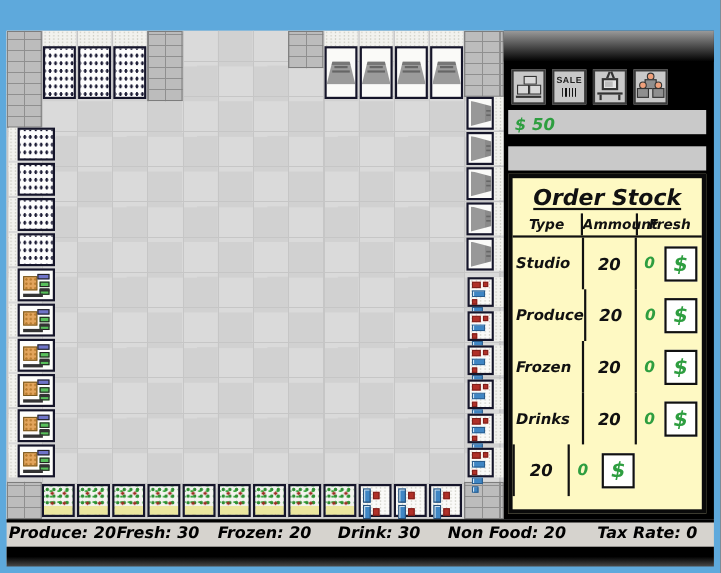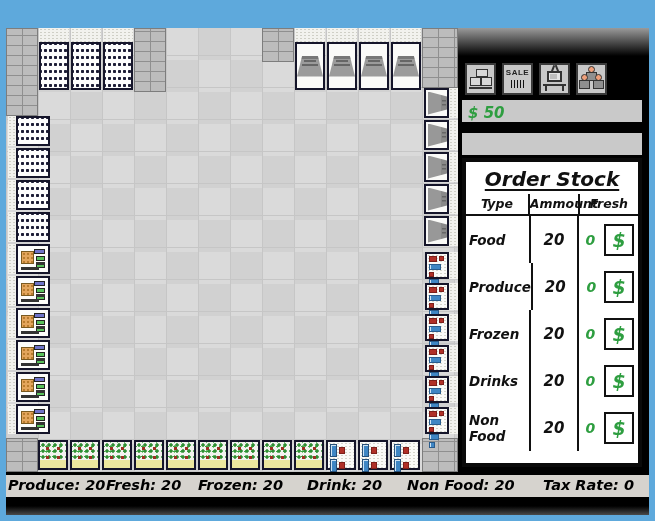--- a/index.html
+++ b/index.html
@@ -115,21 +115,21 @@
   .l1{left:4px}.l2{right:4px}
   .pers{width:11px;height:17px}
   .pers .hd{display:block;width:7px;height:7px;border-radius:50%;background:#efa07b;border:1px solid #333;margin:0 auto}
   .pers .bd{display:block;width:11px;height:9px;background:#8f8f8f;border:1px solid #333;margin-top:-1px}
   .p3{left:8px;top:1px}.p1{left:1px;top:9px}.p2{left:15px;top:9px}
   .moneybar{position:absolute;left:4px;top:72px;width:180px;height:22px;background:#c9c9c9;
     display:flex;align-items:flex-end;padding-left:6px}
   .moneytxt{font-style:italic;font-weight:bold;font-size:15px;color:#2e9e40}
   .infobar{position:absolute;left:4px;top:105px;width:180px;height:22px;background:#c9c9c9}
   
-  .order{position:absolute;left:4px;top:130px;width:180px;height:309px;background:#ffffff;border:4px solid #0a0a0a;color:#111}
+  .order{position:absolute;left:4px;top:130px;width:180px;height:309px;background:#fef9c3;border:4px solid #0a0a0a;color:#111}
   .otitle{height:32px;line-height:34px;text-align:center;font-style:italic;font-weight:bold;font-size:20px;
     text-decoration:underline;text-underline-offset:3px}
   .ohead{display:flex;height:22px;border-bottom:2px solid #111;font-style:italic;font-size:12.5px;font-weight:bold}
   .oc1{width:67px}.oc2{width:50px;border-left:2px solid #111}.oc3{width:65px;border-left:2px solid #111}
   .ohead span{display:block;text-align:center;line-height:20px}
   .orow{display:flex;height:47px}
   .orow .oc1{display:flex;align-items:center;padding-left:3px;font-style:italic;font-size:13.5px;font-weight:bold}
   .orow .oc2{display:flex;align-items:center;justify-content:center;font-style:italic;font-size:15px;font-weight:bold}
   .orow .oc3{display:flex;align-items:center}
   .pval{margin-left:7px;font-style:italic;font-size:14px;font-weight:bold;color:#2e9e40}
@@ -467,21 +467,21 @@
 
     <div class="order">
       <div class="otitle">Order Stock</div>
       <div class="ohead">
         <span class="oc1">Type</span>
         <span class="oc2">Ammount</span>
         <span class="oc3">Fresh</span>
       </div>
 
       <div class="orow">
-        <div class="oc1">Food</div>
+        <div class="oc1">Studio</div>
         <div class="oc2">20</div>
         <div class="oc3">
             <span class="pval">0</span>
           <span class="buy">$</span>
           </div>
       </div>
       <div class="orow">
         <div class="oc1">Produce</div>
         <div class="oc2">20</div>
         <div class="oc3">
@@ -499,38 +499,37 @@
       </div>
       <div class="orow">
         <div class="oc1">Drinks</div>
         <div class="oc2">20</div>
         <div class="oc3">
             <span class="pval">0</span>
           <span class="buy">$</span>
           </div>
       </div>
       <div class="orow">
-        <div class="oc1">Non Food</div>
         <div class="oc2">20</div>
         <div class="oc3">
             <span class="pval">0</span>
           <span class="buy">$</span>
           </div>
       </div>
       <div class="ofill">
         <div class="oc1"></div>
           <div class="oc2"></div>
           <div class="oc3"></div>
       </div>
     </div>
   </div>
 
   <div class="status">
     <span style="left:2px">Produce: 20</span>
-    <span style="left:100px">Fresh: 20</span>
+    <span style="left:100px">Fresh: 30</span>
     <span style="left:192px">Frozen: 20</span>
-    <span style="left:301px">Drink: 20</span>
+    <span style="left:301px">Drink: 30</span>
     <span style="left:401px">Non Food: 20</span>
     <span style="left:537px">Tax Rate: 0</span>
   </div>
   <div class="fade"></div>
 
 </div>
 
 </body></html>

